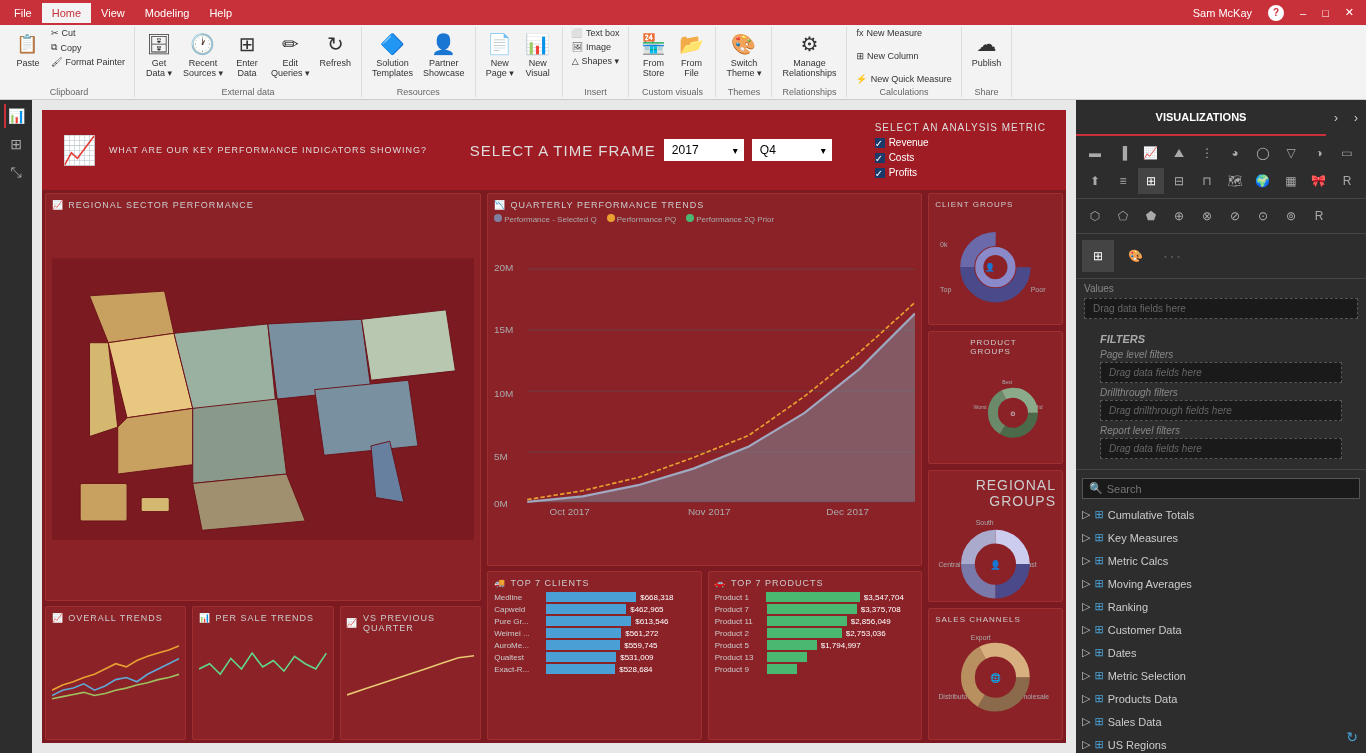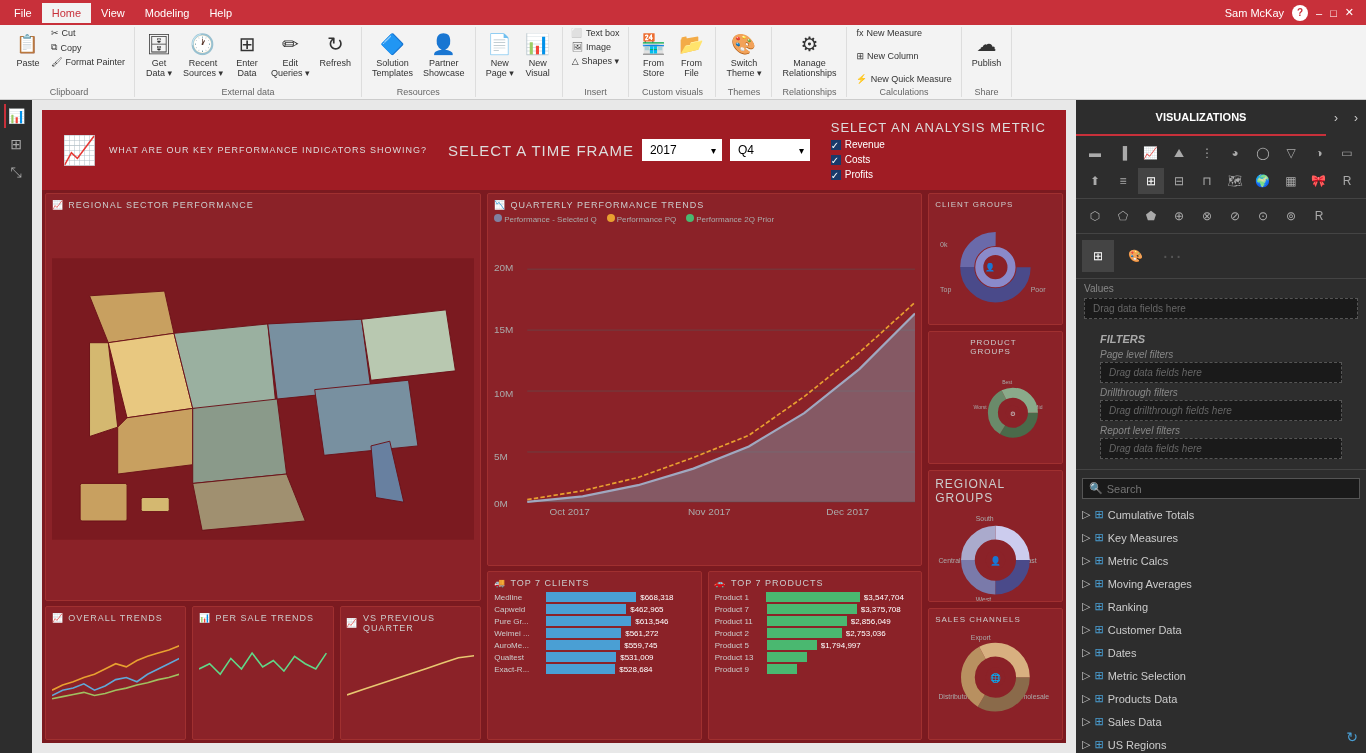--- a/index.html
+++ b/index.html
@@ -10,21 +10,21 @@
     .ribbon-tabs { display: flex; align-items: center; height: 26px; background: #c8303a; padding: 0 4px; }
     .ribbon-tab { color: #fff; font-size: 11px; padding: 4px 10px; cursor: pointer; }
     .ribbon-tab.active { background: #f3f3f3; color: #c8303a; }
     .ribbon-body { background: #f3f3f3; flex: 1; display: flex; align-items: stretch; padding: 2px 4px; border-bottom: 1px solid #ccc; }
     .ribbon-group { display: flex; flex-direction: column; align-items: center; border-right: 1px solid #ddd; padding: 0 6px; min-width: 50px; }
     .ribbon-group-label { font-size: 9px; color: #666; margin-top: auto; padding-top: 2px; }
     .ribbon-items { display: flex; align-items: flex-start; gap: 2px; flex: 1; }
     .ribbon-item { display: flex; flex-direction: column; align-items: center; cursor: pointer; padding: 3px 4px; font-size: 9px; color: #333; min-width: 36px; text-align: center; }
     .ribbon-icon { width: 28px; height: 28px; display: flex; align-items: center; justify-content: center; font-size: 18px; }
     .ribbon-item-small { display: flex; flex-direction: row; align-items: center; gap: 3px; cursor: pointer; padding: 1px 3px; font-size: 9px; color: #333; }
-    .user-area { margin-left: auto; color: #fff; font-size: 11px; padding: 4px 8px; display: flex; align-items: center; gap: 8px; }
+    .user-area { margin-left: auto; color: #fff; font-size: 11px; padding: 4px 8px; display: flex; align-items: center; gap: 16px; }
 
     
     .main-container { display: flex; height: calc(753px - 100px); }
 
     
     .left-icons { width: 32px; background: #2d2d2d; display: flex; flex-direction: column; align-items: center; padding-top: 4px; gap: 4px; }
     .left-icon { width: 24px; height: 24px; display: flex; align-items: center; justify-content: center; color: #aaa; font-size: 14px; cursor: pointer; }
     .left-icon.active { color: #fff; border-left: 2px solid #c8303a; }
 
     
@@ -62,21 +62,21 @@
     .dash-header { background: #a01c24; padding: 10px 20px; display: flex; align-items: center; justify-content: space-between; height: 80px; }
     .dash-title-area { display: flex; align-items: center; gap: 12px; }
     .dash-icon { color: #e8a030; font-size: 28px; }
     .dash-title-text { }
     .dash-subtitle { color: #ddd; font-size: 9px; letter-spacing: 1px; }
     .dash-title-main { color: #fff; font-size: 26px; font-weight: 700; letter-spacing: 2px; }
     .dash-time-select { display: flex; align-items: center; gap: 8px; }
     .dash-time-label { color: #ddd; font-size: 15px; letter-spacing: 1px; text-align: center; }
     .dash-select { background: #fff; border: none; padding: 4px 24px 4px 8px; font-size: 12px; appearance: none; cursor: pointer; min-width: 80px; position: relative; }
     .dash-metric { display: flex; flex-direction: column; gap: 4px; }
-    .dash-metric-label { color: #ddd; font-size: 13px; letter-spacing: 1px; text-align: center; }
+    .dash-metric-label { color: #ddd; font-size: 10px; letter-spacing: 1px; text-align: center; }
     .metric-legend { display: flex; align-items: center; gap: 4px; font-size: 10px; color: #fff; }
     .metric-dot { width: 10px; height: 10px; }
 
     
     .dash-card { background: #8b2228; border: 1px solid #a03030; margin: 3px; border-radius: 2px; padding: 6px; overflow: hidden; }
     .card-title { color: #ccc; font-size: 9px; letter-spacing: 1px; display: flex; align-items: center; gap: 4px; margin-bottom: 4px; }
     .chart-legend { display: flex; gap: 10px; font-size: 8px; color: #aaa; margin-bottom: 4px; flex-wrap: wrap; }
     .legend-dot { display: inline-block; width: 8px; height: 8px; border-radius: 50%; margin-right: 2px; }
 
     
@@ -534,21 +534,21 @@
                 <circle cx="60" cy="55" r="28" fill="none" stroke="#4a6a4a" stroke-width="14" stroke-dasharray="59 117"></circle>
                 <circle cx="60" cy="55" r="28" fill="none" stroke="#6a8a6a" stroke-width="14" stroke-dasharray="59 117" stroke-dashoffset="-59"></circle>
                 <circle cx="60" cy="55" r="28" fill="none" stroke="#8aaa8a" stroke-width="14" stroke-dasharray="58 118" stroke-dashoffset="-118"></circle>
                 <circle cx="60" cy="55" r="10" fill="#8b2228"></circle>
                 <text x="60" y="59" fill="#ccc" font-size="9" text-anchor="middle">⚙</text>
               </svg>
             </div>
           </div>
 
           <div class="dash-card" style="flex:1;">
-            <div class="card-title" style="font-size:12px;">
+            <div class="card-title" style="font-size:14px;text-align:right;">
               <span>REGIONAL GROUPS</span>
             </div>
             <div style="position:relative; height:calc(100% - 20px);">
               <svg viewBox="0 0 120 100" width="100%" height="100%">
                 <text x="40" y="12" fill="#aaa" font-size="7">South</text>
                 <text x="2" y="55" fill="#aaa" font-size="7">Central</text>
                 <text x="88" y="55" fill="#aaa" font-size="7">East</text>
                 <text x="40" y="95" fill="#aaa" font-size="7">West</text>
                 <circle cx="60" cy="52" r="28" fill="none" stroke="#4a4a8a" stroke-width="14" stroke-dasharray="44 132"></circle>
                 <circle cx="60" cy="52" r="28" fill="none" stroke="#7a7aaa" stroke-width="14" stroke-dasharray="44 132" stroke-dashoffset="-44"></circle>

